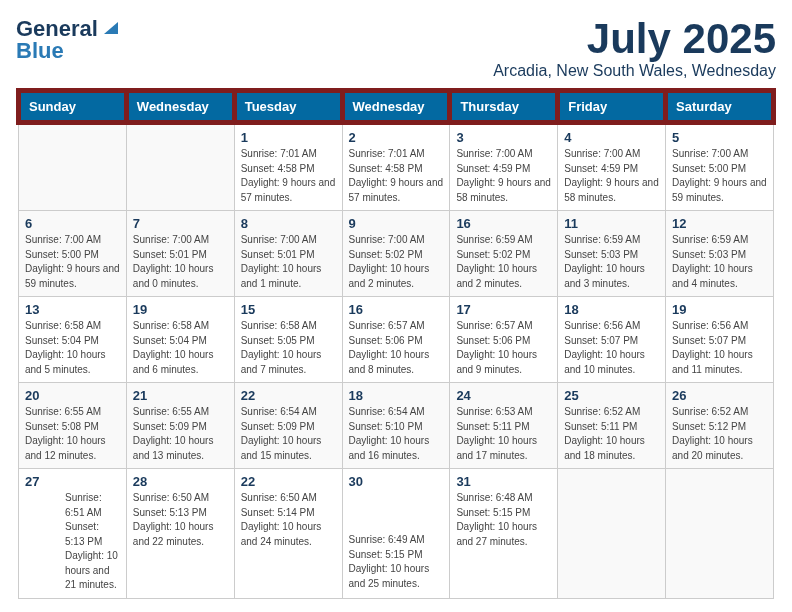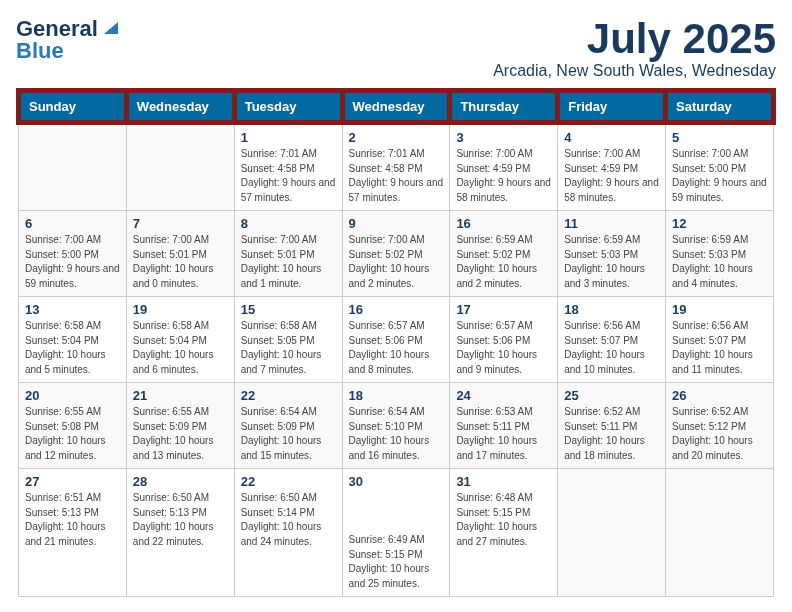--- a/index.html
+++ b/index.html
@@ -273,21 +273,21 @@
         <td>
           <span class="day-number">26</span>
           <div class="day-info" style="white-space: pre-line;">Sunrise: 6:52 AM
 Sunset: 5:12 PM
 Daylight: 10 hours and 20 minutes.</div>
         </td>
       </tr>
       <tr>
         <td>
           <span class="day-number">27</span>
-          <div class="day-info" style="white-space: pre-line;">Sunrise: 6:51 AM
+          <div class="day-info" style="white-space: pre-line; margin-left: 40px;">Sunrise: 6:51 AM
 Sunset: 5:13 PM
 Daylight: 10 hours and 21 minutes.</div>
         </td>
         <td>
           <span class="day-number">28</span>
           <div class="day-info" style="white-space: pre-line;">Sunrise: 6:50 AM
 Sunset: 5:13 PM
 Daylight: 10 hours and 22 minutes.</div>
         </td>
         <td>

